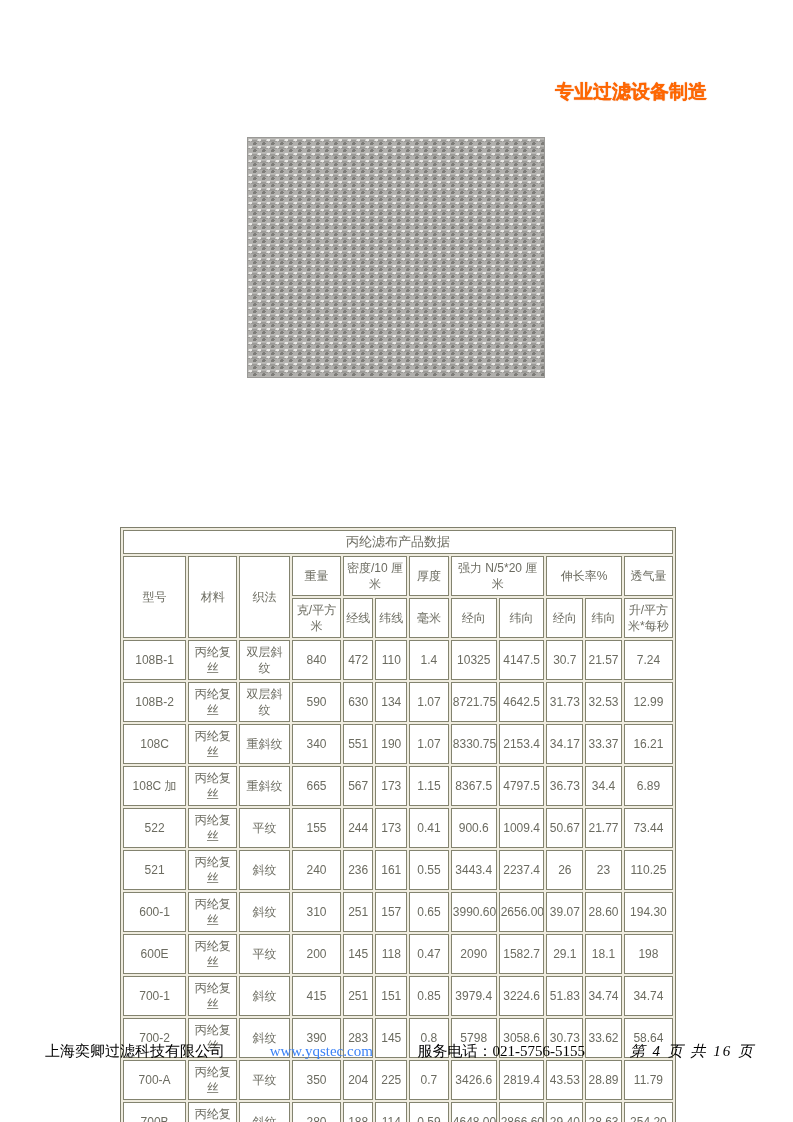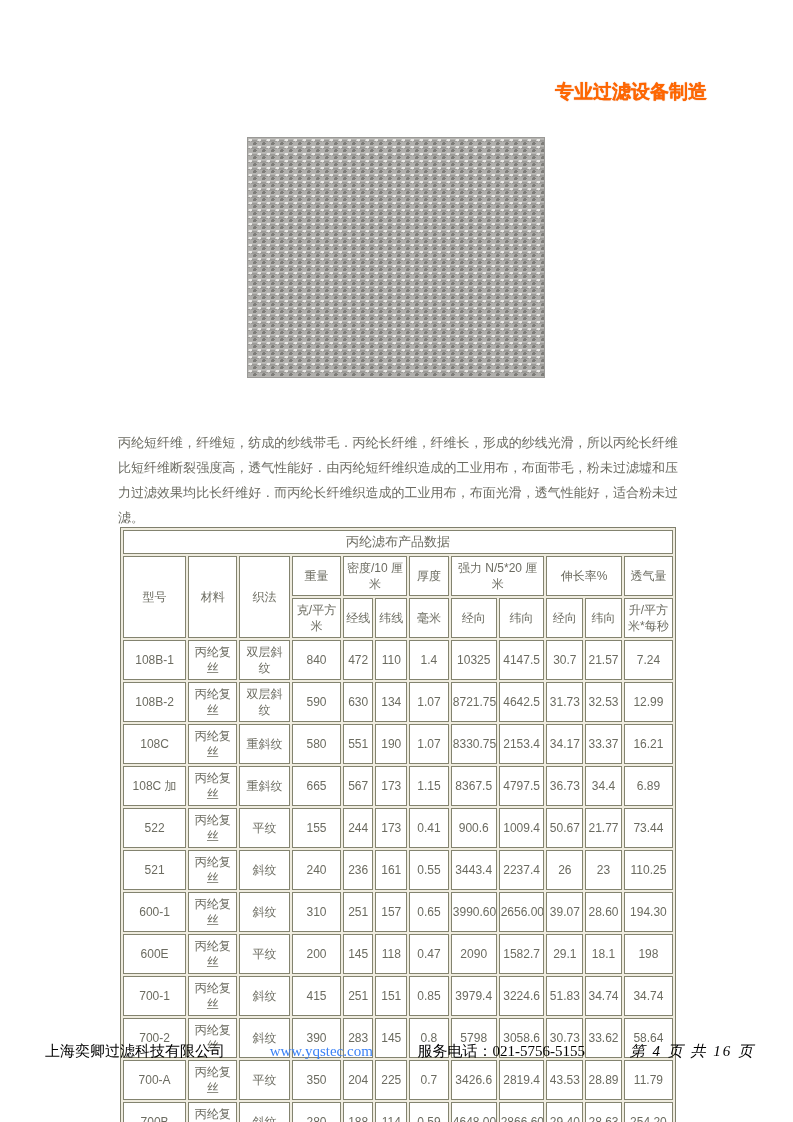--- a/index.html
+++ b/index.html
@@ -67,21 +67,20 @@
 </style>
 </head>
 <body>
 
 <div class="page">
 
   <div class="slogan">专业过滤设备制造</div>
 
   <div class="fabric"></div>
 
-  <div class="para">丙纶短纤维，纤维短，纺成的纱线带毛．丙纶长纤维，纤维长，形成的纱线光滑，所以丙纶长纤维比短纤维断裂强度高，透气性能好．由丙纶短纤维织造成的工业用布，布面带毛，粉未过滤墟和压力过滤效果均比长纤维好．而丙纶长纤维织造成的工业用布，布面光滑，透气性能好，适合粉未过滤。</div>
 
   <table class="spec-table">
     <colgroup>
       <col style="width:62px">
         <col style="width:48px">
         <col style="width:50px">
       <col style="width:48px">
         <col style="width:30px">
         <col style="width:31px">
       <col style="width:39px">
@@ -144,21 +143,21 @@
           <td>8721.75</td>
           <td>4642.5</td>
           <td>31.73</td>
           <td>32.53</td>
           <td>12.99</td>
         </tr>
         <tr>
           <td>108C</td>
           <td>丙纶复丝</td>
           <td>重斜纹</td>
-          <td>580</td>
+          <td>340</td>
           <td>551</td>
           <td>190</td>
           <td>1.07</td>
           <td>8330.75</td>
           <td>2153.4</td>
           <td>34.17</td>
           <td>33.37</td>
           <td>16.21</td>
         </tr>
         <tr>

